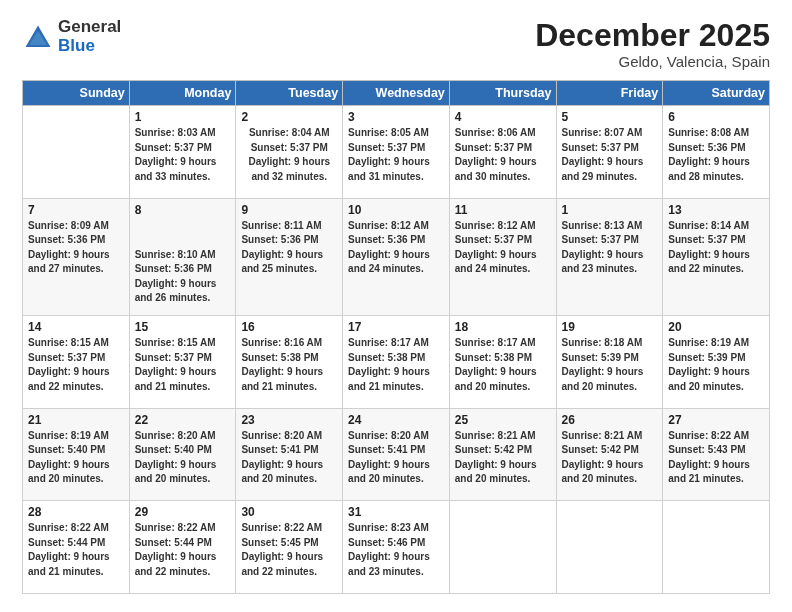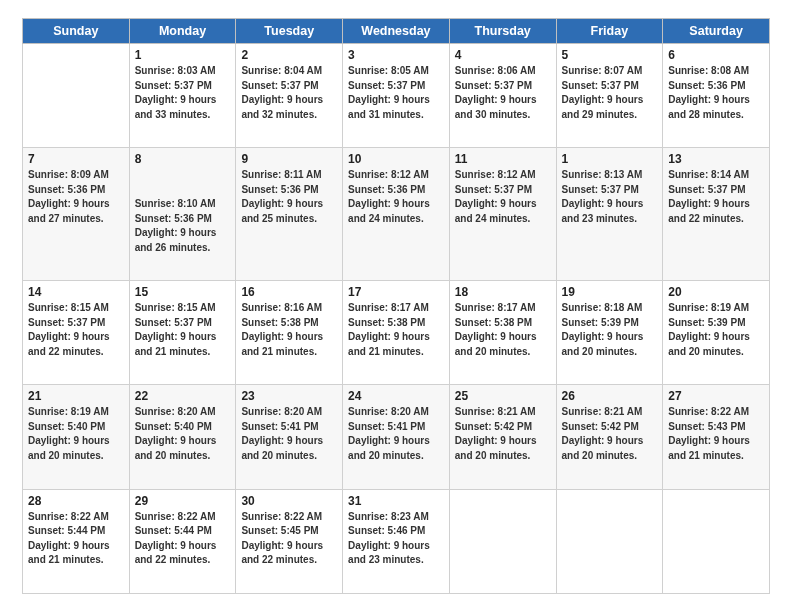--- a/index.html
+++ b/index.html
@@ -60,21 +60,21 @@
       border-collapse: collapse;
       flex: 1;
       table-layout: fixed;
     }
     .calendar-table thead tr th {
       background-color: #2e6db4;
       color: #fff;
       font-size: 12.5px;
       font-weight: bold;
       padding: 5px 4px;
-      text-align: center;
+      text-align: right;
       border: 1px solid #c0c0c0;
     }
     .calendar-table tbody tr td {
       border: 1px solid #d0d0d0;
       vertical-align: top;
       padding: 4px 5px;
       font-size: 10px;
       color: #333;
       background: #fff;
       height: 88px;
@@ -96,20 +96,36 @@
       font-weight: bold;
     }
     .empty-cell {
       background: #fff !important;
     }
   </style>
 </head>
 <body>
 
 <div class="page">
+  <div class="header">
+    <div class="logo-container">
+      <svg class="logo-icon" viewBox="0 0 36 36">
+        <polygon points="18,4 32,28 4,28" fill="#2e6db4"></polygon>
+        <polygon points="18,10 28,26 8,26" fill="#5a9fd4" opacity="0.5"></polygon>
+      </svg>
+      <div class="logo-text">
+        <span class="logo-general">General</span>
+        <span class="logo-blue">Blue</span>
+      </div>
+    </div>
+    <div class="title-block">
+      <div class="title-month">December 2025</div>
+      <div class="title-location">Geldo, Valencia, Spain</div>
+    </div>
+  </div>
 
   <table class="calendar-table">
     <thead>
       <tr id="header-row">
           <th>Sunday</th>
           <th>Monday</th>
           <th>Tuesday</th>
           <th>Wednesday</th>
           <th>Thursday</th>
           <th>Friday</th>
@@ -121,21 +137,21 @@
           <td class="empty-cell"></td>
           <td>
             <span class="day-number">1</span>
             <div class="day-detail" style="white-space: pre-line;">Sunrise: 8:03 AM
 Sunset: 5:37 PM
 Daylight: 9 hours
 and 33 minutes.</div>
           </td>
           <td>
             <span class="day-number">2</span>
-            <div class="day-detail" style="white-space: pre-line;">Sunrise: 8:04 AM
+            <div class="day-detail" style="white-space: pre-line; text-align: center;">Sunrise: 8:04 AM
 Sunset: 5:37 PM
 Daylight: 9 hours
 and 32 minutes.</div>
           </td>
           <td>
             <span class="day-number">3</span>
             <div class="day-detail" style="white-space: pre-line;">Sunrise: 8:05 AM
 Sunset: 5:37 PM
 Daylight: 9 hours
 and 31 minutes.</div>

